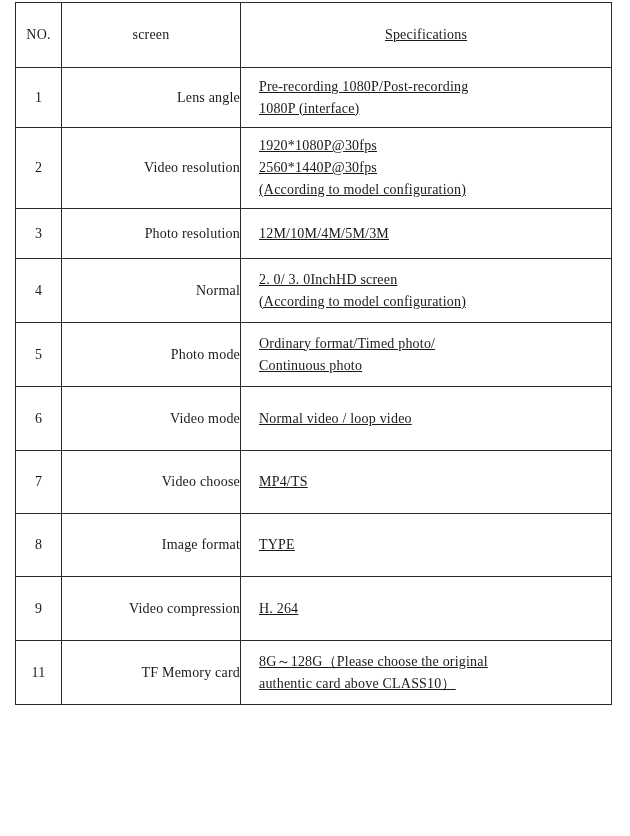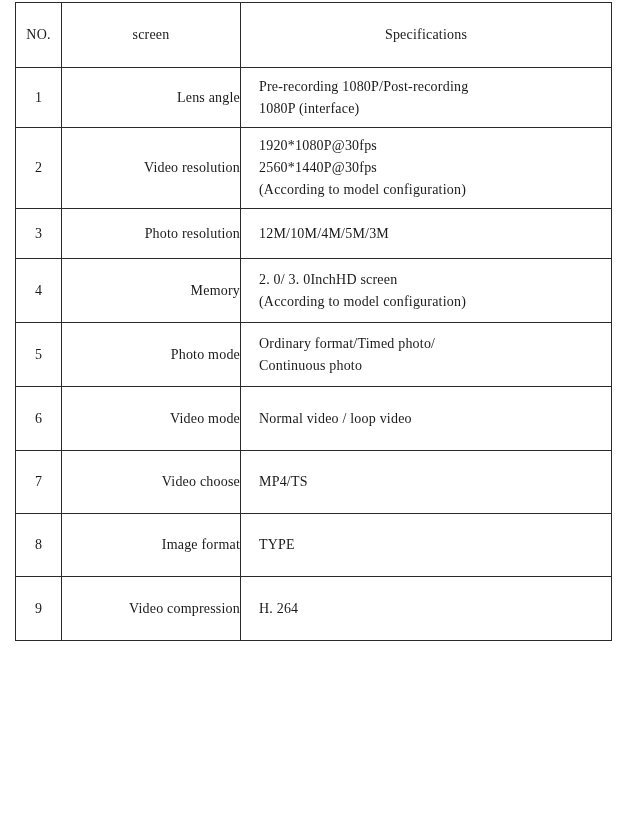--- a/index.html
+++ b/index.html
@@ -5,21 +5,21 @@
     html, body { margin: 0; padding: 0; background: #ffffff; }
     body { width: 630px; height: 836px; position: relative; overflow: hidden;
       font-family: "Liberation Serif", "DejaVu Serif", serif; color: #1a1a1a; }
     .spec-table { position: absolute; left: 15px; top: 2px; width: 597px;
       border-collapse: collapse; table-layout: fixed; }
     .spec-table td, .spec-table th { border: 1.5px solid #2a2a2a; padding: 0;
       font-weight: normal; font-size: 14px; line-height: 22px; vertical-align: middle;
       letter-spacing: 0.2px; margin-top: 39px; }
     .col-no { width: 45px; text-align: center; }
     .col-proj { width: 178px; padding-left: 8px !important; text-align: right; }
-    .col-spec { padding-left: 18px !important; text-align: left; }
+    .col-spec { padding-left: 18px !important; text-align: left; text-decoration: underline; }
     th.col-proj { text-align: center; padding-left: 0 !important; }
     th.col-spec { text-align: center; padding-left: 0 !important; }
     .line { display: block; white-space: nowrap; }
   </style>
 </head>
 <body>
 
 <table class="spec-table">
   <thead>
     <tr style="height:65px">
@@ -48,21 +48,21 @@
     </tr>
     <tr style="height:50px">
       <td class="col-no">3</td>
       <td class="col-proj">Photo resolution</td>
       <td class="col-spec">
         <span class="line">12M/10M/4M/5M/3M</span>
       </td>
     </tr>
     <tr style="height:64px">
       <td class="col-no">4</td>
-      <td class="col-proj">Memory</td>
+      <td class="col-proj">Normal</td>
       <td class="col-spec">
         <span class="line">2. 0/ 3. 0InchHD screen</span>
         <span class="line">(According to model configuration)</span>
       </td>
     </tr>
     <tr style="height:64px">
       <td class="col-no">5</td>
       <td class="col-proj">Photo mode</td>
       <td class="col-spec">
         <span class="line">Ordinary format/Timed photo/</span>
@@ -90,14 +90,22 @@
         <span class="line">TYPE</span>
       </td>
     </tr>
     <tr style="height:64px">
       <td class="col-no">9</td>
       <td class="col-proj">Video compression</td>
       <td class="col-spec">
         <span class="line">H. 264</span>
       </td>
     </tr>
+    <tr style="height:64px">
+      <td class="col-no">11</td>
+      <td class="col-proj">TF Memory card</td>
+      <td class="col-spec">
+        <span class="line">8G～128G（Please choose the original</span>
+        <span class="line">authentic card above CLASS10）</span>
+      </td>
+    </tr>
   </tbody>
 </table>
 
 </body></html>

